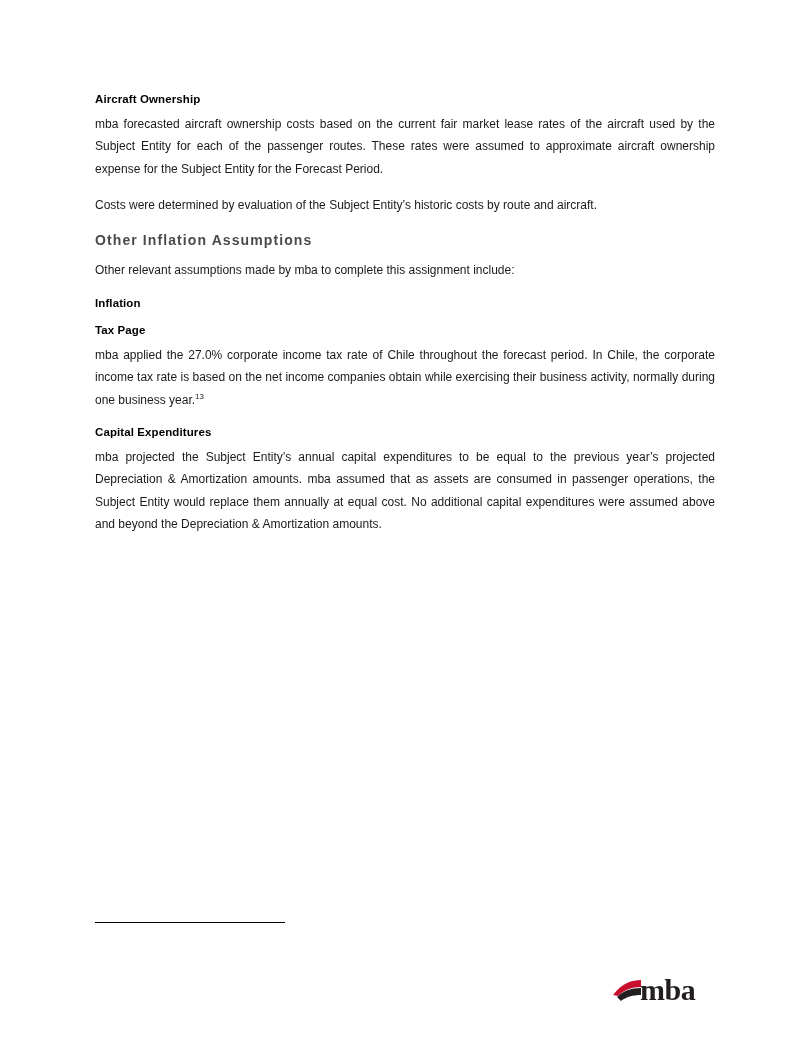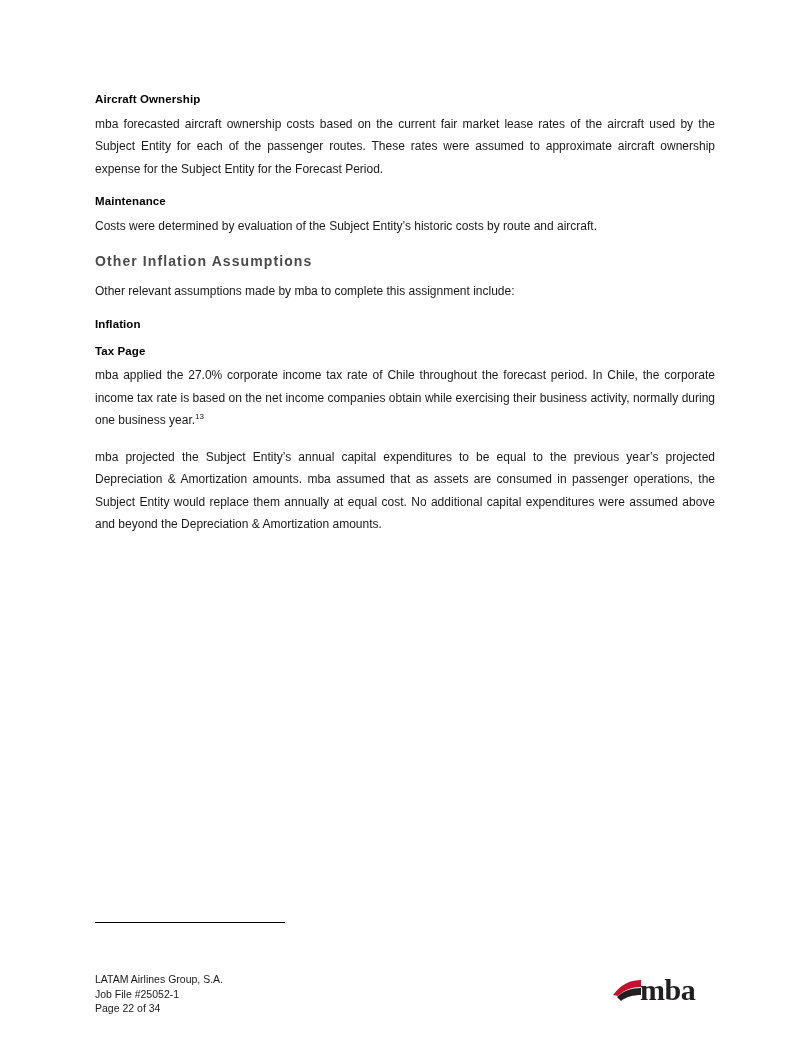--- a/index.html
+++ b/index.html
@@ -118,52 +118,47 @@
 <div class="page">
 
   <div class="content">
 
     <div class="block">
       <h3 class="sub-head">Aircraft Ownership</h3>
       <p class="body-text">mba forecasted aircraft ownership costs based on the current fair market lease rates of the aircraft used by the Subject Entity for each of the passenger routes.  These rates were assumed to approximate aircraft ownership expense for the Subject Entity for the Forecast Period.</p>
     </div>
 
     <div class="block">
-      <h3 class="sub-head">Maintenance</h3>
       <p class="body-text lead">Costs were determined by evaluation of the Subject Entity’s historic costs by route and aircraft.</p>
     </div>
 
     <div class="block" style="margin-top:14px;">
       <h2 class="section-head">Other Inflation Assumptions</h2>
       <p class="body-text lead">Other relevant assumptions made by mba to complete this assignment include:</p>
     </div>
 
     <div class="block" style="margin-top:10px;">
       <h3 class="sub-head">Inflation</h3>
     </div>
 
     <div class="block" style="margin-top:10px;">
       <h3 class="sub-head">Tax Page</h3>
       <p class="body-text"><span>mba applied the 27.0% corporate income tax rate of Chile throughout the forecast period. In Chile, the corporate income tax rate is based on the net income companies obtain while exercising their business activity, normally during one business year.</span><sup>13</sup></p>
     </div>
 
     <div class="block" style="margin-top:10px;">
+      <h3 class="sub-head">Capital Expenditures</h3>
       <p class="body-text">mba projected the Subject Entity’s annual capital expenditures to be equal to the previous year’s projected Depreciation &amp; Amortization amounts.   mba assumed that as assets are consumed in passenger operations, the Subject Entity would replace them annually at equal cost.  No additional capital expenditures were assumed above and beyond the Depreciation &amp; Amortization amounts.</p>
     </div>
 
   </div>
 
   <div class="footnote-rule"></div>
 
 
-  <div class="footer-left">
-    <div>LATAM Airlines Group, S.A.</div>
-    <div>Job File #25052-1</div>
-    <div>Page 22 of 34</div>
-  </div>
 
   <div class="logo">
     <svg class="logo-mark" width="30" height="24" viewBox="0 0 30 24">
       <path d="M1 16 C10 4, 20 1, 29 1 L29 8 C20 8, 12 11, 6 17 Z" fill="#c8102e"></path>
       <path d="M5 18 C11 12, 19 9, 29 9 L29 16 C21 16, 14 18, 9 22 Z" fill="#231f20"></path>
     </svg>
     <div class="logo-text">mba</div>
   </div>
 
 </div>

